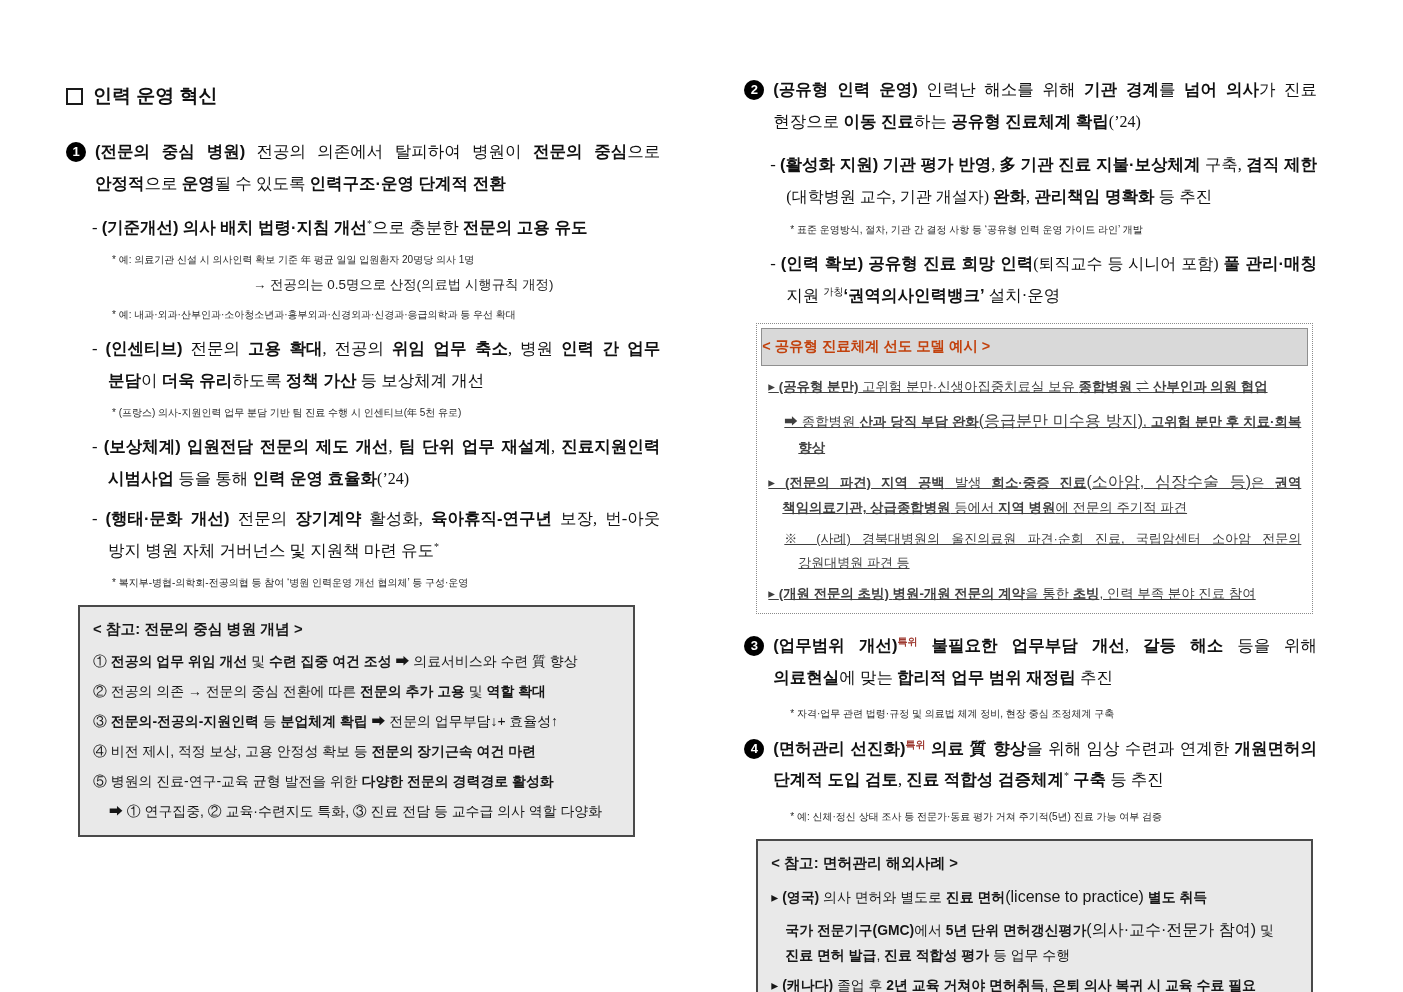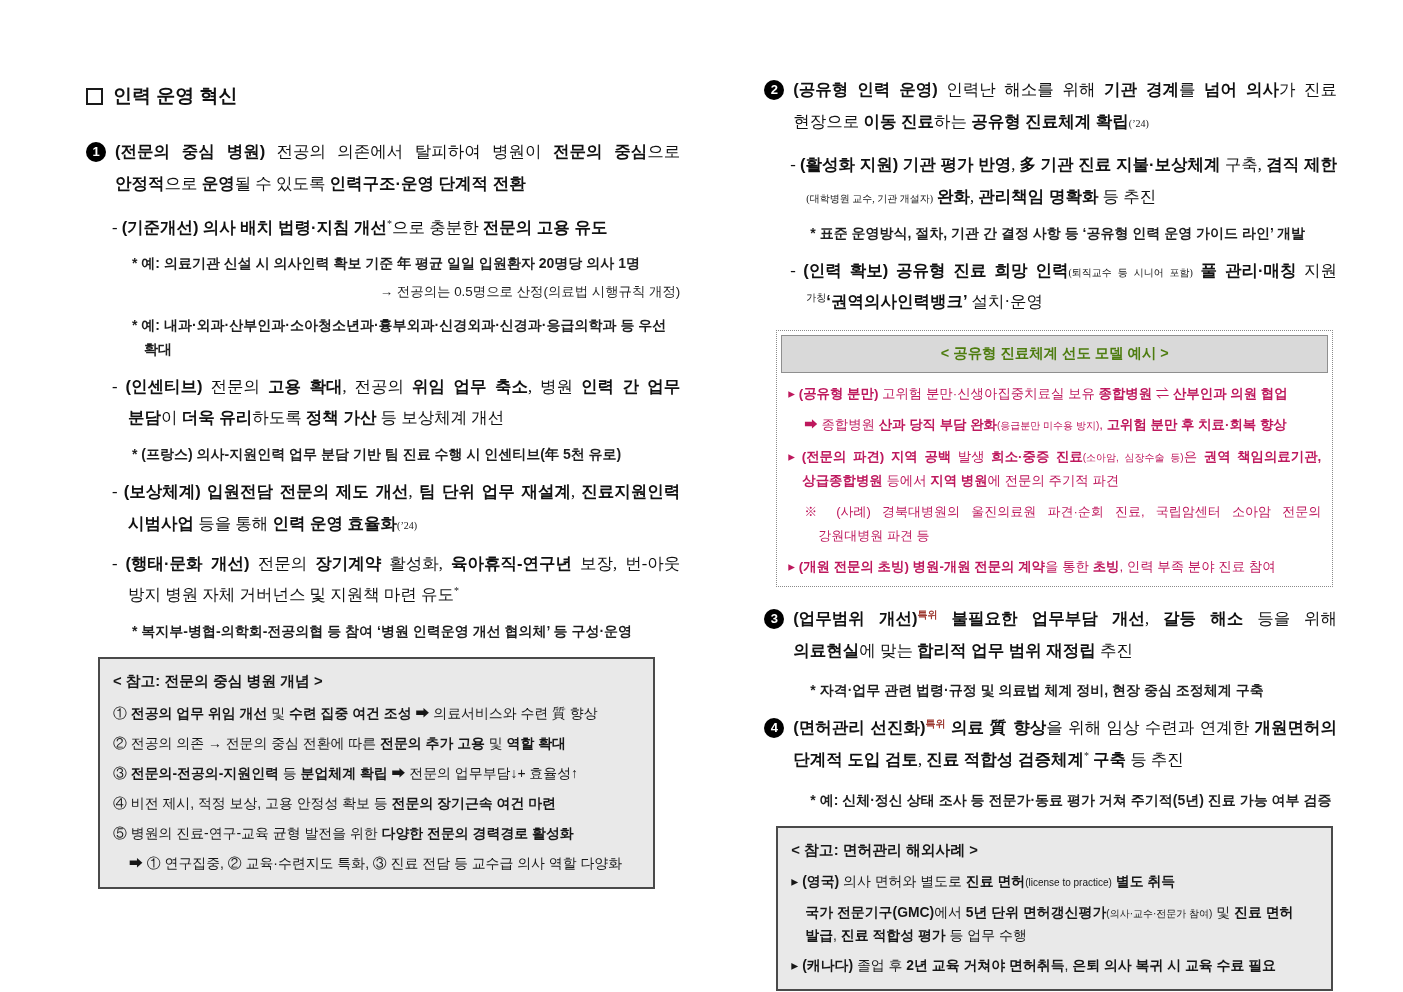--- a/index.html
+++ b/index.html
@@ -4,68 +4,67 @@
 <style>
   html,body{margin:0;padding:0;background:#ffffff;}
   .spread{
     position:relative;
     width:1329px;height:992px;
     background:#fff;
     display:flex;
     overflow:hidden;
     font-family:"Liberation Serif", serif;
     color:#111;
-    padding-left:20px;
   }
   .page{box-sizing:border-box;height:992px;display:flex;flex-direction:column;}
   .page-left{width:706px;padding:78px 8px 24px 66px;}
   .page-right{width:697px;padding:74px 12px 24px 76px;}
 
   
   .main{font-size:16.5px;line-height:1.92;text-align:justify;word-break:keep-all;}
   .b{font-family:"Liberation Sans", sans-serif;font-weight:bold;}
-  .sm{font-size:10px;}
+  .sm{font-size:16px;}
   .sup{vertical-align:super;font-size:10px;line-height:0;}
   .red{color:#9e3a31;}
 
   
   .h1{font-family:"Liberation Sans", sans-serif;font-weight:bold;font-size:19px;
       margin-bottom:22px;text-align:left;display:flex;align-items:center;}
   .sq{display:inline-block;width:13px;height:13px;border:2px solid #1a1a1a;margin-right:10px;flex:0 0 13px;}
 
   .num{display:flex;margin-bottom:12px;}
   .badge{flex:0 0 20px;width:20px;height:20px;border-radius:50%;background:#000;color:#fff;
          font:bold 13px/20px "Liberation Sans", sans-serif;text-align:center;margin:6px 9px 0 0;}
   .num .body{flex:1;}
 
   .dash{margin-left:26px;padding-left:16px;text-indent:-16px;margin-bottom:8px;}
   .dot {margin-left:42px;padding-left:15px;text-indent:-15px;margin-bottom:8px;}
 
-  .fn{font-family:"Liberation Sans", sans-serif;font-size:14px;line-height:1.72;color:#1e1e1e;
-      margin:0 0 10px 46px;padding-left:12px;text-indent:-12px;text-align:left;word-break:keep-all;font-weight:bold;}
+  .fn{font-family:"Liberation Sans", sans-serif;font-size:10px;line-height:1.72;color:#1e1e1e;
+      margin:0 0 10px 46px;padding-left:12px;text-indent:-12px;text-align:left;word-break:keep-all;}
   .fn2{font-family:"Liberation Sans", sans-serif;font-size:13.4px;line-height:1.72;color:#1e1e1e;
-      margin:-6px 0 10px 80px;text-align:right;word-break:keep-all;}
+      margin:-6px 0 10px 80px;text-align:center;word-break:keep-all;}
 
   .box-gray{box-sizing:border-box;width:557px;margin:14px 0 0 12px;background:#e9e9e9;
       border:2px solid #4a4a4a;padding:10px 13px 12px;
       font-family:"Liberation Sans", sans-serif;font-size:13.9px;line-height:1.66;color:#161616;
       text-align:left;word-break:keep-all;}
   .bg-header{text-align:left;font-weight:bold;font-size:14.8px;margin-bottom:8px;}
   .bx-line{padding-left:14px;text-indent:-14px;margin-bottom:7px;}
   .bx-line.ind{margin-left:16px;}
   .bx-line.cont{padding-left:0;text-indent:0;margin-left:14px;}
   .bx-line.smln{font-size:13px;}
   .bx-line:last-child{margin-bottom:0;}
 
   .box-dotted{box-sizing:border-box;width:557px;margin:12px 0 16px 12px;border:1px dotted #8a8a8a;padding:4px;}
-  .bd-header{background:#d9d9d9;border:1px solid #8f8f8f;text-align:center;
-      font-family:"Liberation Sans", sans-serif;font-weight:bold;font-size:14.4px;color:#4d7c0f;
+  .bd-header{background:#d9d9d9;border:1px solid #8f8f8f;text-align:left;
+      font-family:"Liberation Sans", sans-serif;font-weight:bold;font-size:14.4px;color:#c2410c;
       padding:4px 0;}
   .bd-content{padding:9px 7px 3px;font-family:"Liberation Sans", sans-serif;font-size:13.4px;
-      line-height:1.82;color:#be185d;text-align:justify;word-break:keep-all;}
+      line-height:1.82;color:#404040;text-align:justify;word-break:keep-all;text-decoration:underline;}
 </style>
 </head>
 <body>
 
 <div class="spread">
   <div class="page page-left main">
     <div class="content" id="page-content-0">
         <div class="h1">
           <span class="sq"></span>
           <span class="b">인력 운영 혁신</span>

